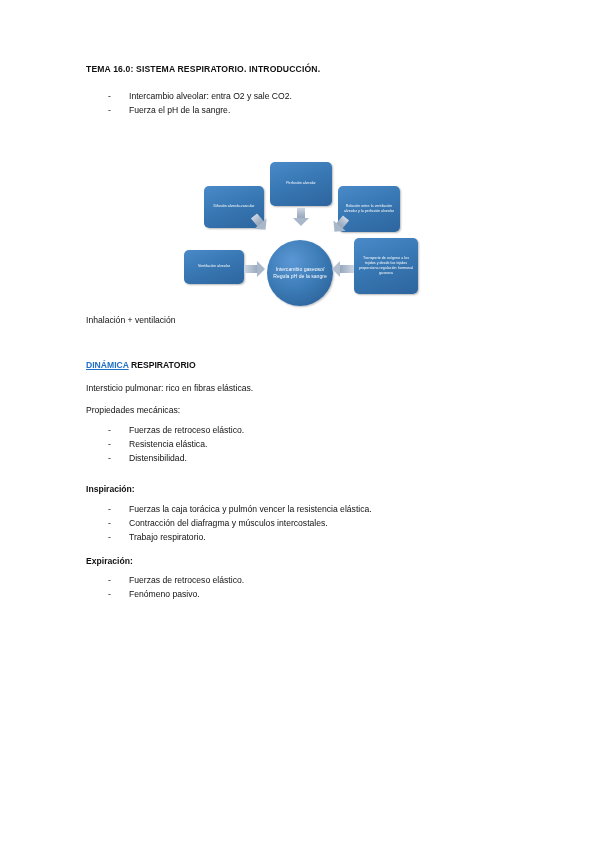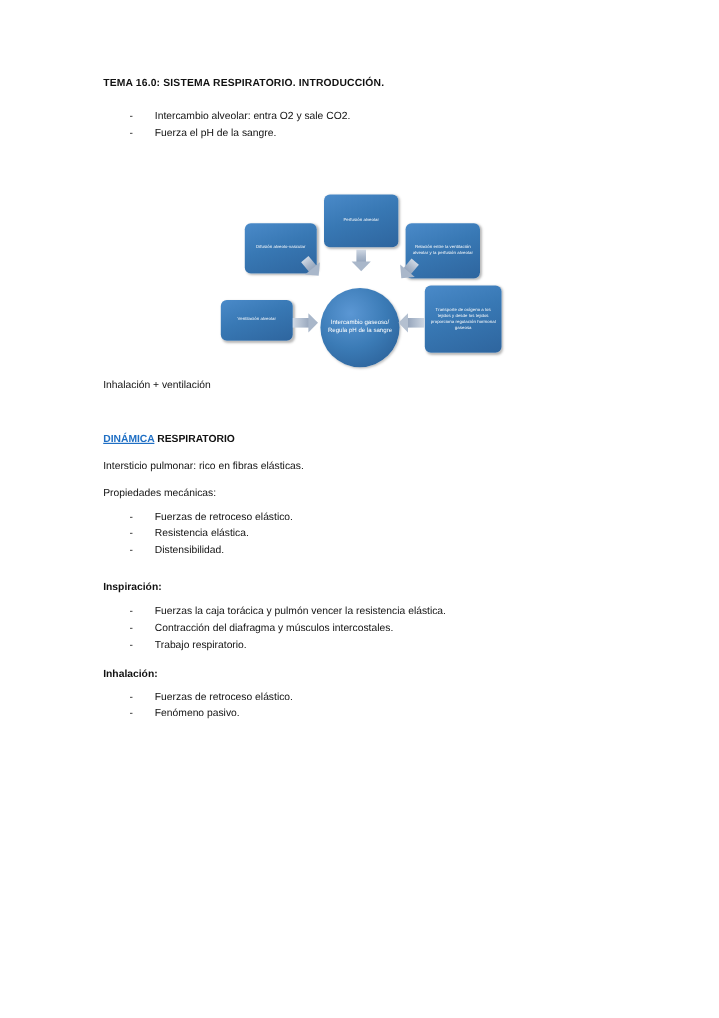--- a/index.html
+++ b/index.html
@@ -230,21 +230,21 @@
     </ul>
 
     <div class="para bold" style="margin-top:18px;">Inspiración:</div>
 
     <ul class="dashlist">
       <li><span class="dash">-</span><span>Fuerzas la caja torácica y pulmón vencer la resistencia elástica.</span></li>
       <li><span class="dash">-</span><span>Contracción del diafragma y músculos intercostales.</span></li>
       <li><span class="dash">-</span><span>Trabajo respiratorio.</span></li>
     </ul>
 
-    <div class="para bold" style="margin-top:10px;">Inhalación:</div>
+    <div class="para bold" style="margin-top:10px;">Expiración:</div>
 
     <ul class="dashlist">
       <li><span class="dash">-</span><span>Fuerzas de retroceso elástico.</span></li>
       <li><span class="dash">-</span><span>Fenómeno pasivo.</span></li>
     </ul>
 
   </div>
 </div>
 
 </body></html>

